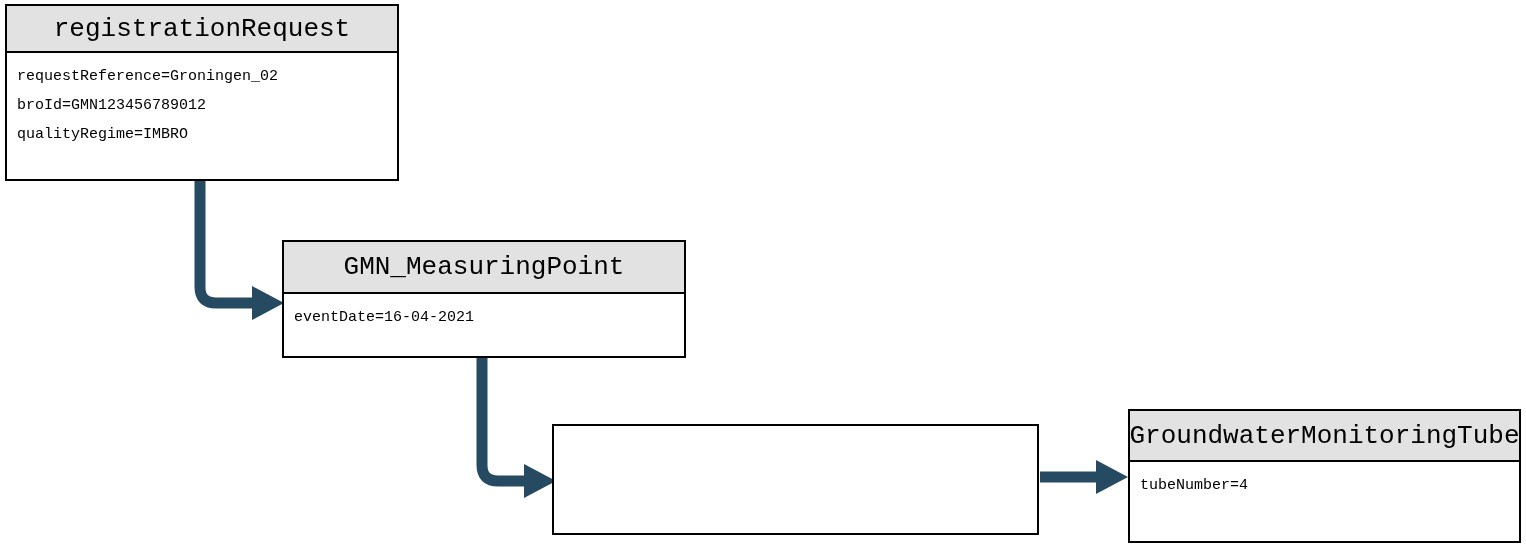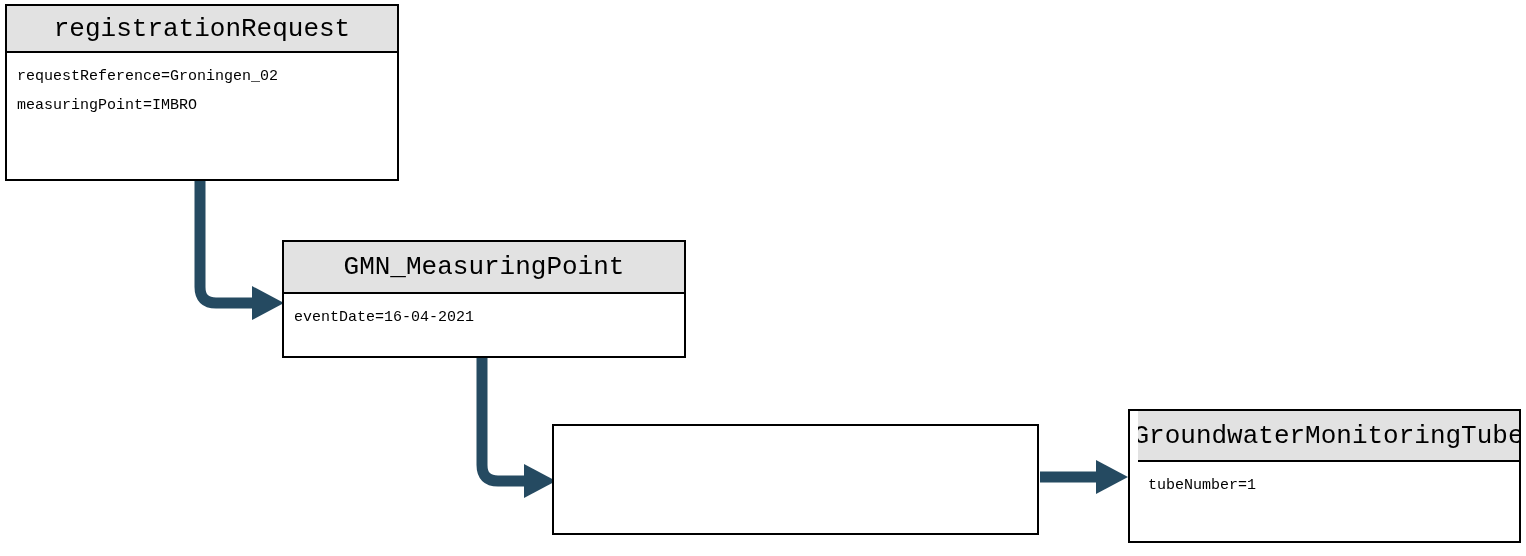--- a/index.html
+++ b/index.html
@@ -70,34 +70,35 @@
     <path class="connector" d="M 482 358 L 482 465 Q 482 481 498 481 L 525 481"></path>
     <polygon class="arrowhead" points="524,464 556,481 524,498"></polygon>
     <path class="connector" d="M 1040 477 L 1097 477"></path>
     <polygon class="arrowhead" points="1096,460 1128,477 1096,494"></polygon>
   </svg>
 
   <div class="node" style="left:5px; top:4px; width:394px; height:177px;">
     <div class="node-header" style="height:47px;">registrationRequest</div>
     <div class="node-body">
       <div class="attr-line">requestReference=Groningen_02</div>
-      <div class="attr-line">measuringPoint=IMBRO</div>
+      <div class="attr-line">broId=GMN123456789012</div>
+      <div class="attr-line">qualityRegime=IMBRO</div>
     </div>
   </div>
 
   <div class="node" style="left:282px; top:240px; width:404px; height:118px;">
     <div class="node-header" style="height:52px;">GMN_MeasuringPoint</div>
     <div class="node-body">
       <div class="attr-line">eventDate=16-04-2021</div>
     </div>
   </div>
 
   <div class="node" style="left:552px; top:424px; width:487px; height:111px;">
   </div>
 
-  <div class="node" style="left:1128px; top:409px; width:393px; height:134px;padding-left:8px;">
+  <div class="node" style="left:1128px; top:409px; width:393px; height:134px;">
     <div class="node-header" style="height:51px;">GroundwaterMonitoringTube</div>
     <div class="node-body">
-      <div class="attr-line">tubeNumber=1</div>
+      <div class="attr-line">tubeNumber=4</div>
     </div>
   </div>
 
 </div>
 
 </body></html>

